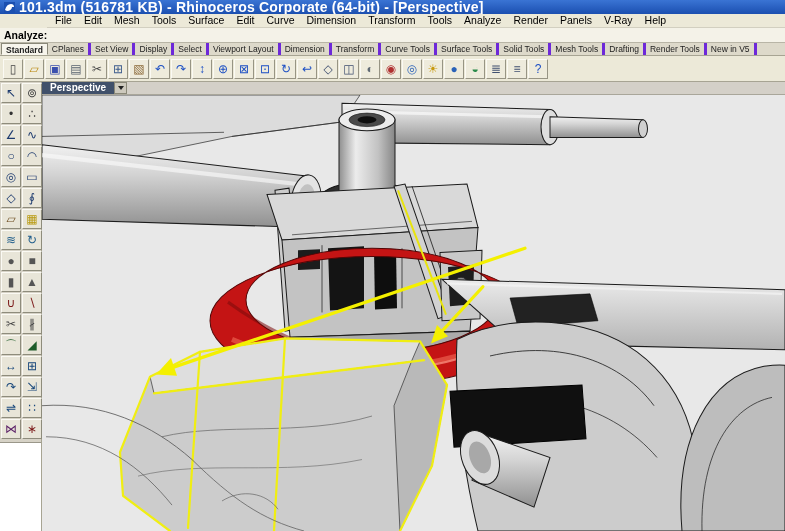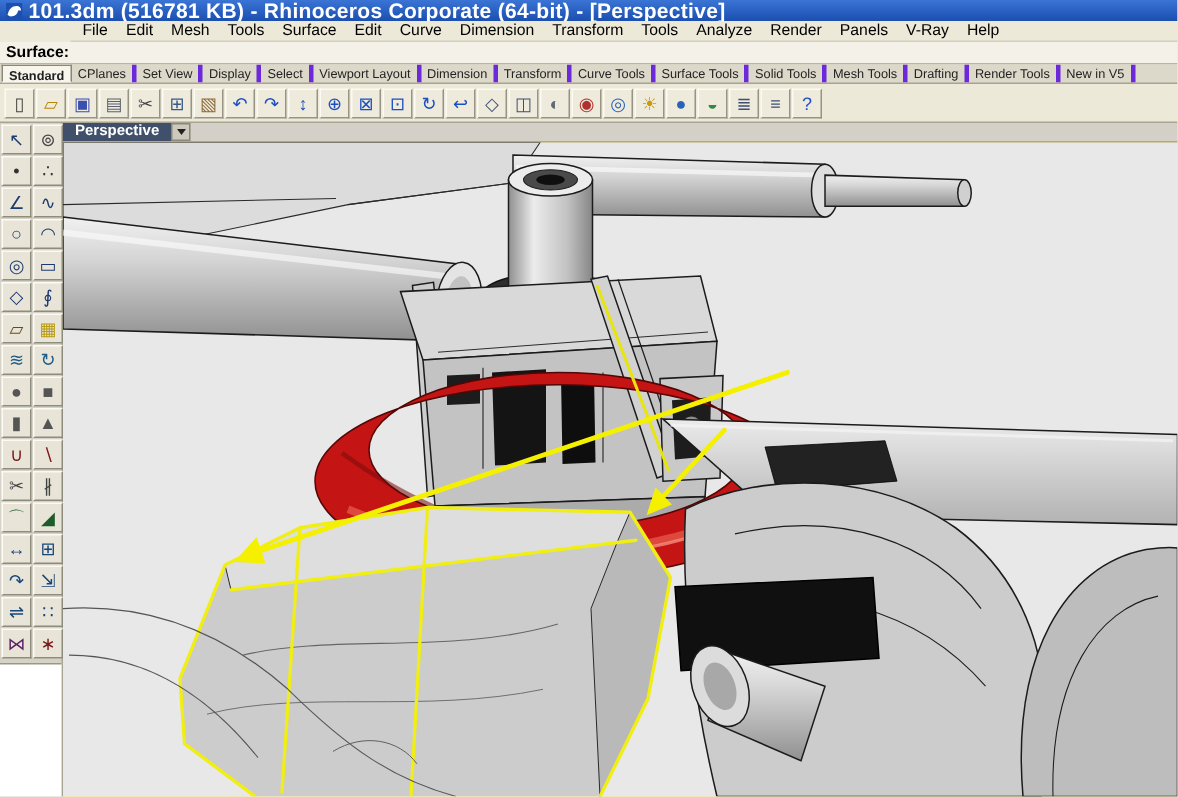--- a/index.html
+++ b/index.html
@@ -38,21 +38,21 @@
 
   
   .main { flex:1; display:flex; min-height:0; }
   .sidebar { width:42px; background:#d6d2c6; border-right:1px solid #a7a493; display:flex; flex-direction:column; flex:0 0 auto; }
   .sidebar-icons { display:grid; grid-template-columns:20px 20px; gap:1px; padding:1px 0 1px 1px; }
   .sb-btn { width:20px; height:20px; display:flex; align-items:center; justify-content:center;
             background:#e8e5d8; border:1px solid; border-color:#fbfaf4 #8e8c7c #8e8c7c #fbfaf4; cursor:default; }
   .sb-btn .glyph { font-size:12px; line-height:1; }
   .sidebar-empty { flex:1; background:#ffffff; border-top:1px solid #9a978a; margin-top:2px; }
 
-  .viewport { flex:1; position:relative; background:#fde047; min-width:0; display:flex; flex-direction:column; }
+  .viewport { flex:1; position:relative; background:#0369a1; min-width:0; display:flex; flex-direction:column; }
   .vp-titlebar { height:13px; background:#d4d0c8; border-bottom:1px solid #a9a69a; display:flex; align-items:stretch; flex:0 0 auto; }
   .vp-label { background:#40506a; color:#fff; font-size:10px; font-weight:bold; line-height:12px; padding:0 8px; }
   .vp-caret { width:13px; background:#cdc9bd; border:1px solid #8a8878; display:flex; align-items:center; justify-content:center; cursor:default; }
   .vp-caret::after { content:""; width:0; height:0; border-left:3px solid transparent; border-right:3px solid transparent; border-top:4px solid #222; }
   .vp-canvas { flex:1; min-height:0; }
   .vp-canvas svg { display:block; width:100%; height:100%; }
 </style>
 </head>
 <body>
 
@@ -79,21 +79,21 @@
       <span class="menu-item">Tools</span>
       <span class="menu-item">Analyze</span>
       <span class="menu-item">Render</span>
       <span class="menu-item">Panels</span>
       <span class="menu-item">V-Ray</span>
       <span class="menu-item">Help</span>
     </div>
 
 
   <div class="commandbar">
-    <span class="cmd-label">Surface:</span>
+    <span class="cmd-label">Analyze:</span>
     <span class="cmd-input"></span>
   </div>
 
   <div class="tabsbar" id="tab-items">
       <span class="tab active">Standard</span>
       <span class="tab">CPlanes</span>
       <span class="tab">Set View</span>
       <span class="tab">Display</span>
       <span class="tab">Select</span>
       <span class="tab">Viewport Layout</span>

